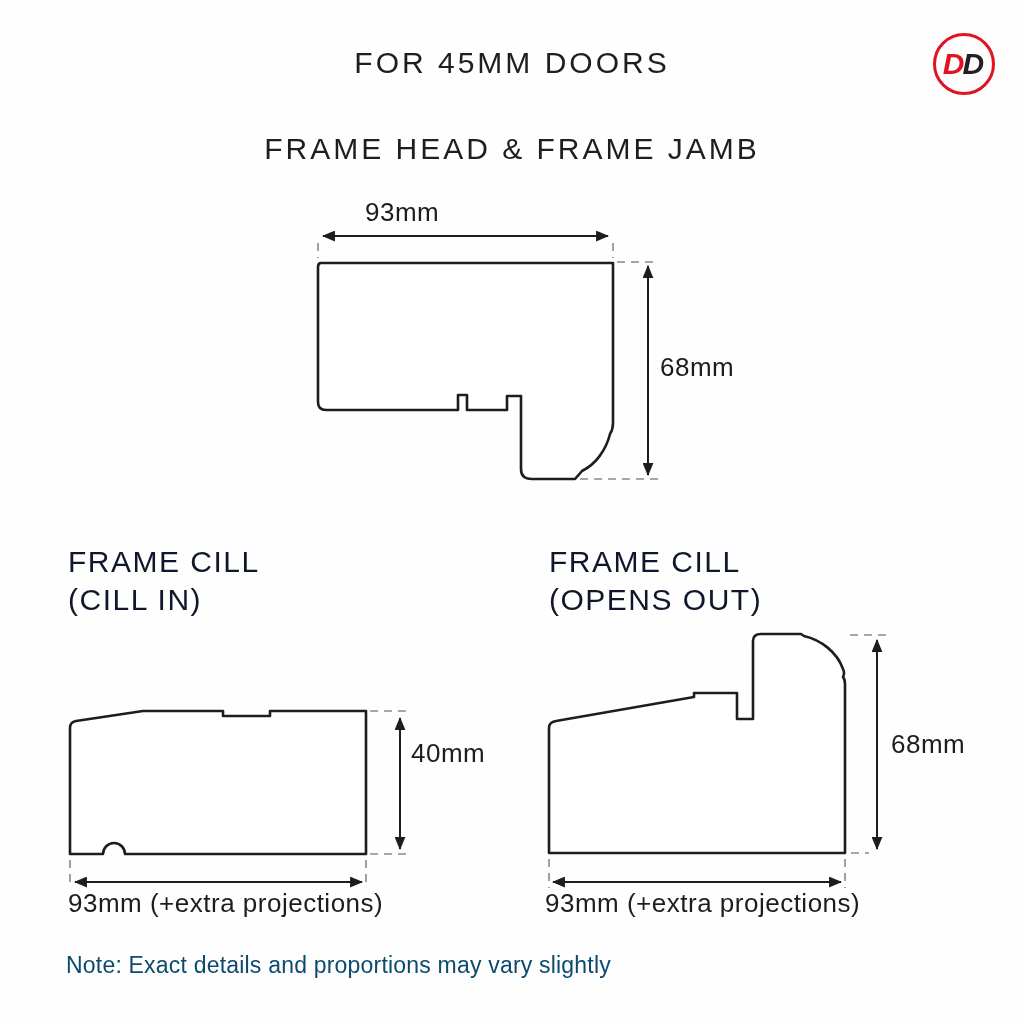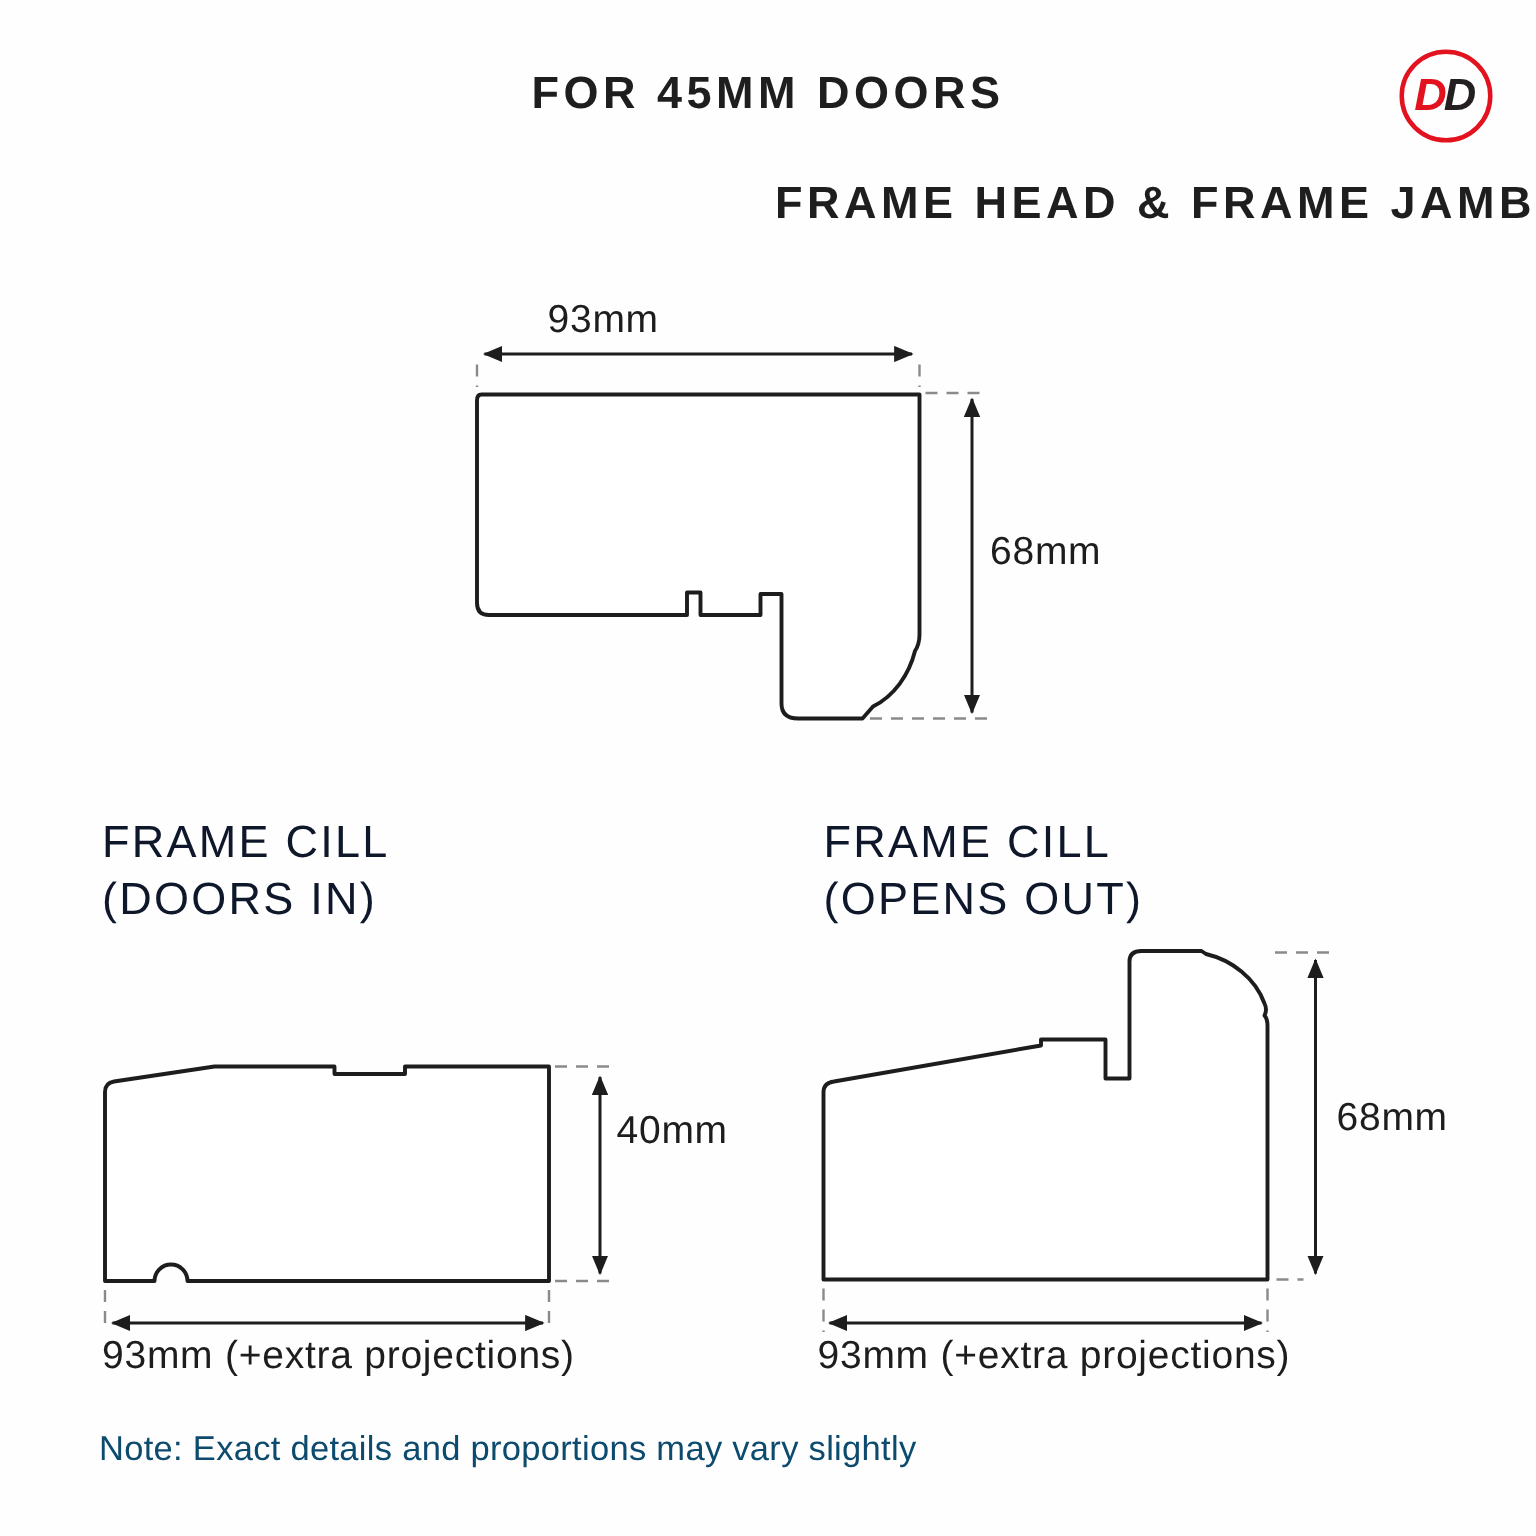--- a/index.html
+++ b/index.html
@@ -1,21 +1,21 @@
 <!DOCTYPE html>
 <html><head>
 <meta charset="utf-8">
 <style>
   html,body{margin:0;padding:0;background:#ffffff;}
   .canvas{
     position:relative;width:1024px;height:1024px;background:#fefefe;overflow:hidden;
     font-family:"Liberation Sans", sans-serif;color:#1f1f1f;
   }
   .abs{position:absolute;}
-  .heading{font-size:30px;letter-spacing:3px;font-weight:700;color:#1e1e1e;white-space:nowrap;}
+  .heading{font-size:30px;letter-spacing:3px;font-weight:400;color:#1e1e1e;white-space:nowrap;}
   .center{left:0;width:1024px;text-align:center;}
   .section-title{font-size:30px;letter-spacing:1.5px;line-height:38px;color:#0f172a;white-space:nowrap;}
   .dim-label{font-size:26px;letter-spacing:0.5px;color:#1d1d1d;white-space:nowrap;}
   .note{font-size:23px;letter-spacing:0.2px;color:#0c4a6e;white-space:nowrap;}
   .logo{
     left:933px;top:33px;width:62px;height:62px;box-sizing:border-box;
     border:3.5px solid #e2131f;border-radius:50%;
     display:flex;align-items:center;justify-content:center;
     font-style:italic;font-weight:bold;font-size:30px;letter-spacing:-2px;
     padding-right:3px;
@@ -70,33 +70,33 @@
            C 821,640 837,652 843,669
            Q 845,673 843,677 Q 845,679 845,684
            L 845,853 L 549,853 Z"></path>
       <path class="dash" d="M 850,635 L 890,635 M 851,853 L 869,853 M 549,859 L 549,888 M 845,859 L 845,888"></path>
       <line class="dim" x1="877" y1="640" x2="877" y2="849" marker-start="url(#arr)" marker-end="url(#arr)"></line>
       <line class="dim" x1="553" y1="882" x2="841" y2="882" marker-start="url(#arr)" marker-end="url(#arr)"></line>
     </g>
   </svg>
 
   <div class="abs heading center" style="top:46px;">FOR 45MM DOORS</div>
-  <div class="abs heading center" style="top:119px;text-align:right;">FRAME HEAD &amp; FRAME JAMB</div>
+  <div class="abs heading center" style="top:132px;">FRAME HEAD &amp; FRAME JAMB</div>
 
   <div class="abs logo">
     <span class="d1">D</span>
     <span class="d2">D</span>
   </div>
 
   <div class="abs dim-label" style="left:365px;top:197px;width:200px;text-align:left;">93mm</div>
   <div class="abs dim-label" style="left:660px;top:352px;">68mm</div>
 
   <div class="abs section-title" style="left:68px;top:543px;">
     <div>FRAME CILL</div>
-    <div>(DOORS IN)</div>
+    <div>(CILL IN)</div>
   </div>
   <div class="abs dim-label" style="left:411px;top:738px;">40mm</div>
   <div class="abs dim-label" style="left:68px;top:888px;width:300px;text-align:center;">93mm (+extra projections)</div>
 
   <div class="abs section-title" style="left:549px;top:543px;">
     <div>FRAME CILL</div>
     <div>(OPENS OUT)</div>
   </div>
   <div class="abs dim-label" style="left:891px;top:729px;">68mm</div>
   <div class="abs dim-label" style="left:545px;top:888px;width:300px;text-align:center;">93mm (+extra projections)</div>

